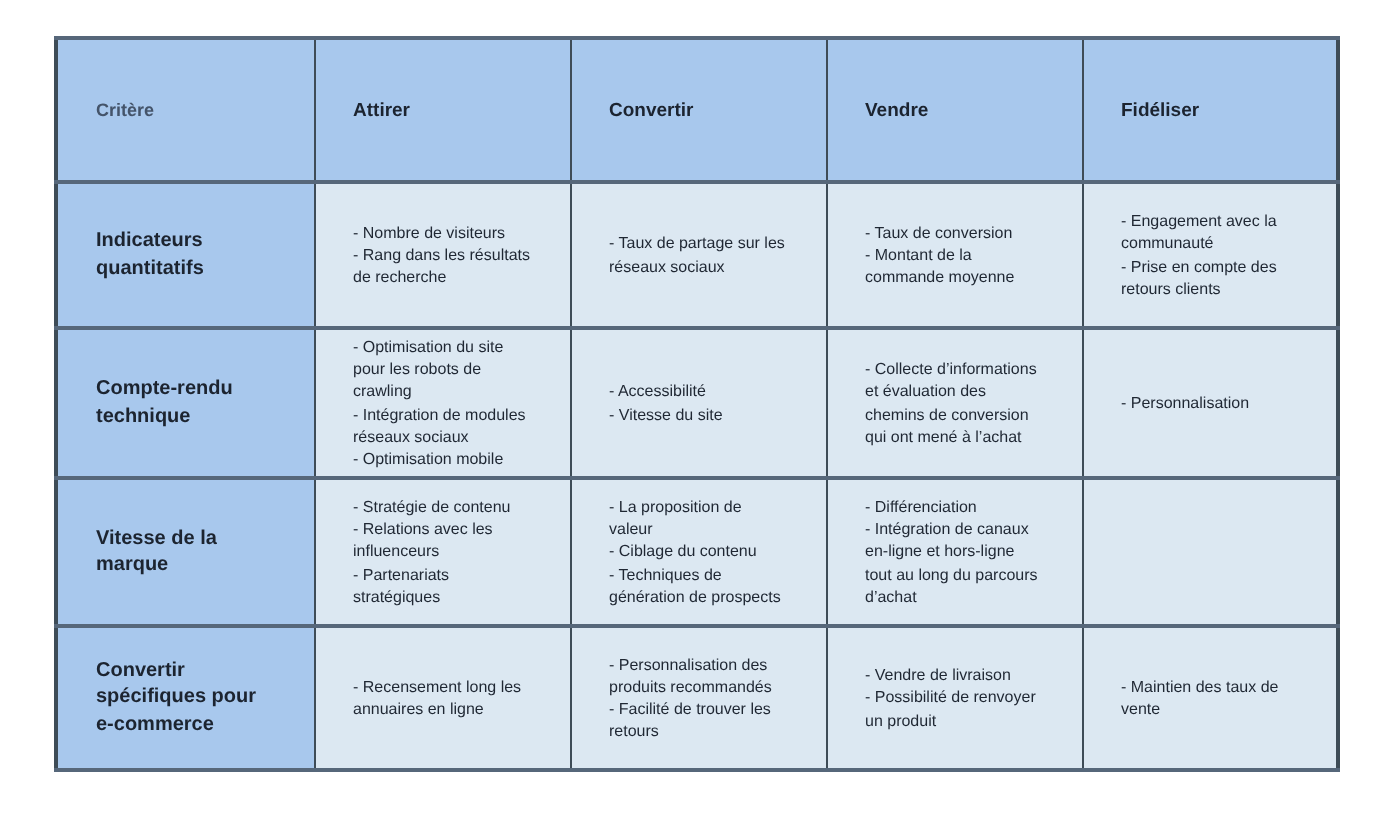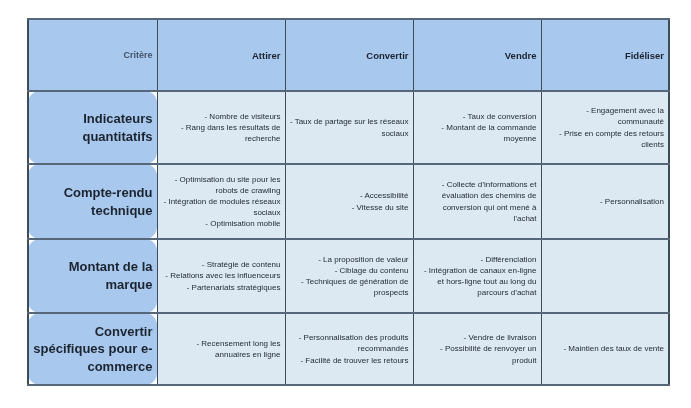--- a/index.html
+++ b/index.html
@@ -25,42 +25,41 @@
     border-collapse: collapse;
     table-layout: fixed;
     border: 2px solid #3e4c57;
   }
   table.matrix th, table.matrix td {
     border-left: 1px solid #3e4c57;
     border-right: 1px solid #3e4c57;
     border-top: 2px solid #56677a;
     border-bottom: 2px solid #56677a;
     vertical-align: middle;
-    text-align: right;
-    padding: 2px 4px;
+    text-align: left;
+    padding: 2px 19px;
     overflow: hidden;
     margin-top: 48px;
   }
   tr.header-row th {
     background: #a8c8ed;
     font-size: 9.5px;
     font-weight: bold;
     color: #1c2430;
   }
   tr.header-row th.crit {
     color: #44546a;
     font-size: 9px;
   }
   th.rowlabel {
     background: #a8c8ed;
-    font-size: 13px;
+    font-size: 10px;
     font-weight: bold;
     color: #1c2430;
     line-height: 1.35;
-    border-radius: 12px;
   }
   td.cell {
     background: #dce8f2;
     font-size: 8px;
     font-weight: normal;
     color: #1f2733;
     line-height: 1.4;
   }
   td.cell .item {
     display: block;
@@ -123,21 +122,21 @@
           <span class="item">- Vitesse du site</span>
         </td>
         <td class="cell">
           <span class="item">- Collecte d’informations et évaluation des chemins de conversion qui ont mené à l’achat</span>
         </td>
         <td class="cell">
           <span class="item">- Personnalisation</span>
         </td>
       </tr>
       <tr class="r2">
-        <th class="rowlabel">Montant de la marque</th>
+        <th class="rowlabel">Vitesse de la marque</th>
         <td class="cell">
           <span class="item">- Stratégie de contenu</span>
           <span class="item">- Relations avec les influenceurs</span>
           <span class="item">- Partenariats stratégiques</span>
         </td>
         <td class="cell">
           <span class="item">- La proposition de valeur</span>
           <span class="item">- Ciblage du contenu</span>
           <span class="item">- Techniques de génération de prospects</span>
         </td>

